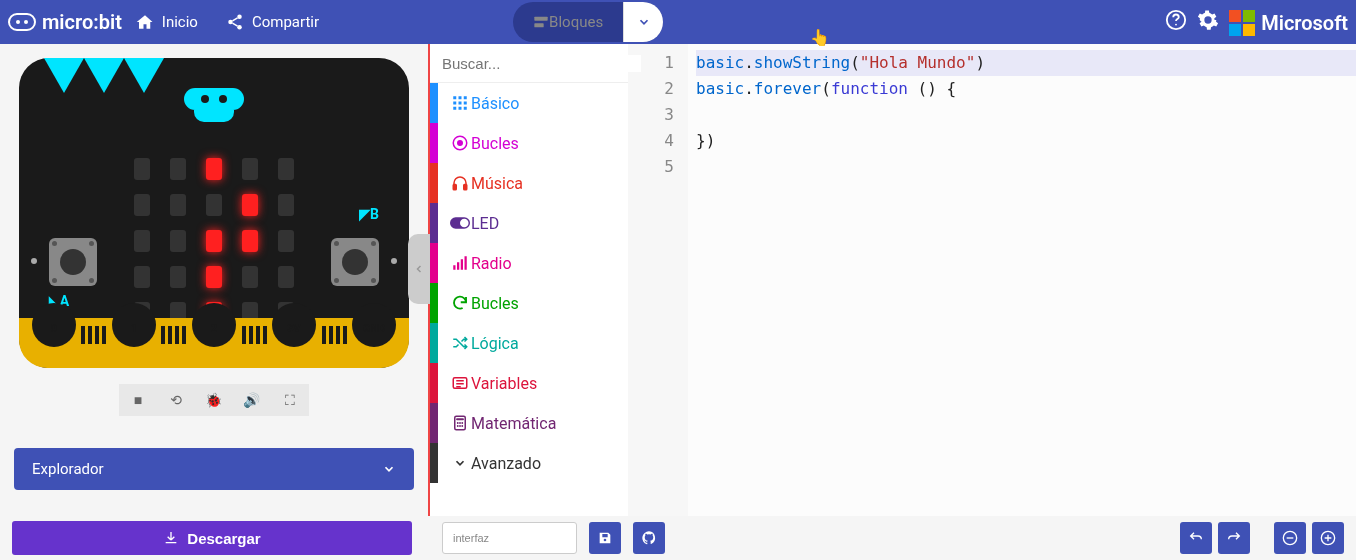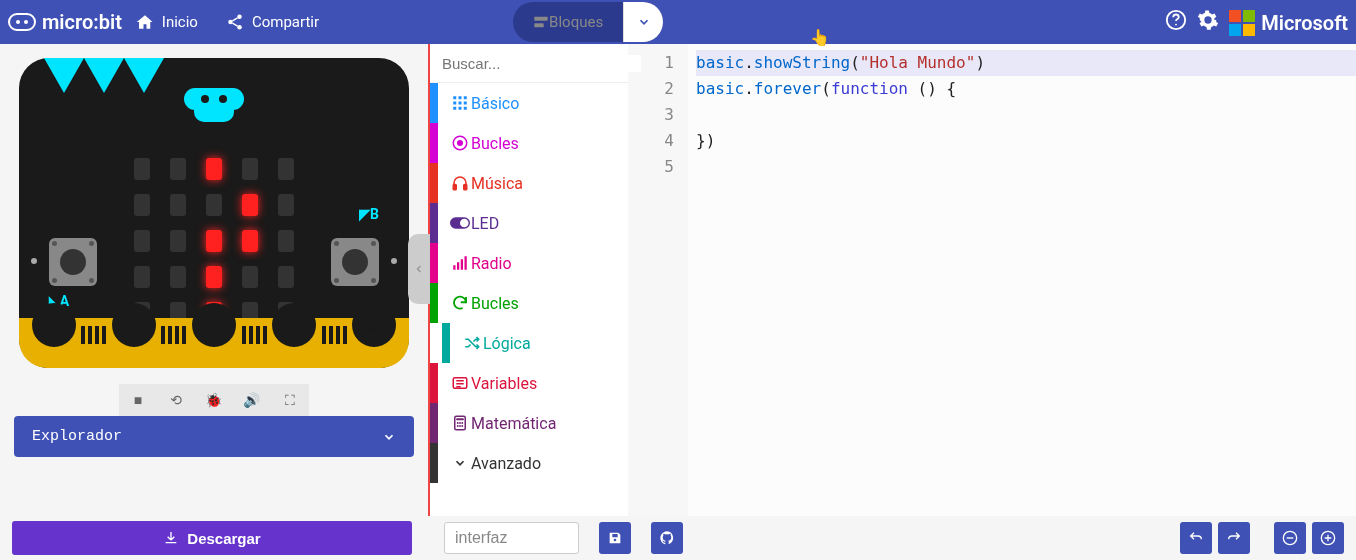--- a/index.html
+++ b/index.html
@@ -52,21 +52,21 @@
 .pins { position: absolute; bottom: 0; left: 0; right: 0; height: 50px; background: #e8b000; border-radius: 0 0 28px 28px; display: flex; justify-content: space-around; align-items: flex-start; padding: 0 10px; }
 .pin-big { width: 44px; height: 44px; background: #1a1a1a; border-radius: 50%; margin-top: -15px; position: relative; }
 .pin-label { position: absolute; bottom: 12px; left: 50%; transform: translateX(-50%); color: #1a1a1a; font-size: 11px; font-weight: bold; }
 .pin-holder { position: relative; }
 .pin-small-group { display: flex; gap: 3px; margin-top: 8px; }
 .pin-small { width: 4px; height: 18px; background: #1a1a1a; }
 
 .sim-controls { display: flex; justify-content: center; gap: 0; margin-top: 16px; }
 .sim-ctrl { width: 38px; height: 32px; background: #e8e8e8; display: flex; align-items: center; justify-content: center; color: #666; cursor: pointer; font-size: 14px; }
 
-.explorer { background: #3f51b5; color: #fff; padding: 12px 18px; border-radius: 4px; display: flex; justify-content: space-between; align-items: center; cursor: pointer; font-size: 15px; font-family: Liberation Mono, monospace; }
+.explorer { margin-top: 32px; background: #3f51b5; color: #fff; padding: 12px 18px; border-radius: 4px; display: flex; justify-content: space-between; align-items: center; cursor: pointer; font-size: 15px; }
 
 
 .toolbox { width: 200px; background: #fff; border-left: 2px solid #ef4444; display: flex; flex-direction: column; position: relative; }
 .collapse-tab { position: absolute; left: -22px; top: 190px; width: 22px; height: 70px; background: #ccc; border-radius: 10px 0 0 10px; display: flex; align-items: center; justify-content: center; color: #999; cursor: pointer; }
 .search-box { padding: 10px 12px; display: flex; align-items: center; border-bottom: 1px solid #eee; }
 .search-input { border: none; outline: none; flex: 1; font-size: 15px; color: #999; }
 .cat { display: flex; align-items: center; height: 40px; cursor: pointer; border-left: 8px solid; padding-left: 12px; gap: 1px; font-size: 16px; }
 .cat-icon { width: 20px; display: flex; align-items: center; justify-content: center; }
 
 
@@ -75,23 +75,23 @@
 .gutter div { height: 26px; line-height: 26px; }
 .code { flex: 1; padding: 6px 0 0 8px; }
 .code-line { height: 26px; line-height: 26px; white-space: pre; }
 .code-line.highlight { background: #e8e8f8; }
 .tok-ident { color: #0066cc; }
 .tok-str { color: #b5302d; }
 .tok-kw { color: #3a3ad4; }
 .tok-punc { color: #222; }
 
 
-.footer { height: 44px; display: flex; align-items: center; padding: 0 12px; gap: 20px; justify-content: space-between; }
+.footer { height: 44px; display: flex; align-items: center; padding: 0 12px; gap: 12px; justify-content: space-between; }
 .download-btn { background: #6633cc; color: #fff; border: none; width: 400px; height: 34px; border-radius: 3px; font-size: 15px; font-weight: 600; cursor: pointer; display: flex; align-items: center; justify-content: center; gap: 8px; }
-.project-name { border: 1px solid #ccc; border-radius: 3px; height: 32px; padding: 0 10px; width: 135px; font-size: 16px; color: #888; margin-left: 12px; }
+.project-name { border: 1px solid #ccc; border-radius: 3px; height: 32px; padding: 0 10px; width: 135px; font-size: 11px; color: #888; margin-left: 18px; }
 .footer-btn { width: 32px; height: 32px; background: #3f51b5; color: #fff; border-radius: 3px; display: flex; align-items: center; justify-content: center; cursor: pointer; font-size: 15px; }
 .footer-right { margin-left: auto; display: flex; gap: 6px; }
 .cursor-hand { position: absolute; top: 28px; left: 810px; font-size: 16px; pointer-events: none; }
 </style>
 </head>
 <body>
 
 <div class="header">
   <div class="logo">
     <span class="logo-icon">
@@ -352,21 +352,21 @@
         </div>
         <div class="cat" style="border-left-color: rgb(0, 163, 0); color: rgb(0, 163, 0);">
           <span class="cat-icon">
             <svg width="18" height="18" viewBox="0 0 24 24" fill="none" stroke="currentColor" stroke-width="2.5">
               <path d="M20 11A8 8 0 104 12a8 8 0 0016-1z" stroke-dasharray="40 10"></path>
               <path d="M20 4v7h-7"></path>
             </svg>
           </span>
           <span>Bucles</span>
         </div>
-        <div class="cat" style="border-left-color: rgb(0, 169, 157); color: rgb(0, 169, 157); margin-left: 12px;">
+        <div class="cat" style="border-left-color: rgb(0, 169, 157); color: rgb(0, 169, 157);">
           <span class="cat-icon">
             <svg width="18" height="18" viewBox="0 0 24 24" fill="none" stroke="currentColor" stroke-width="2">
               <path d="M3 7h4l10 10h4M3 17h4l3-3m4-4l3-3h4M18 4l3 3-3 3M18 14l3 3-3 3"></path>
             </svg>
           </span>
           <span>Lógica</span>
         </div>
         <div class="cat" style="border-left-color: rgb(220, 20, 60); color: rgb(220, 20, 60);">
           <span class="cat-icon">
             <svg width="18" height="18" viewBox="0 0 24 24" fill="none" stroke="currentColor" stroke-width="2">

